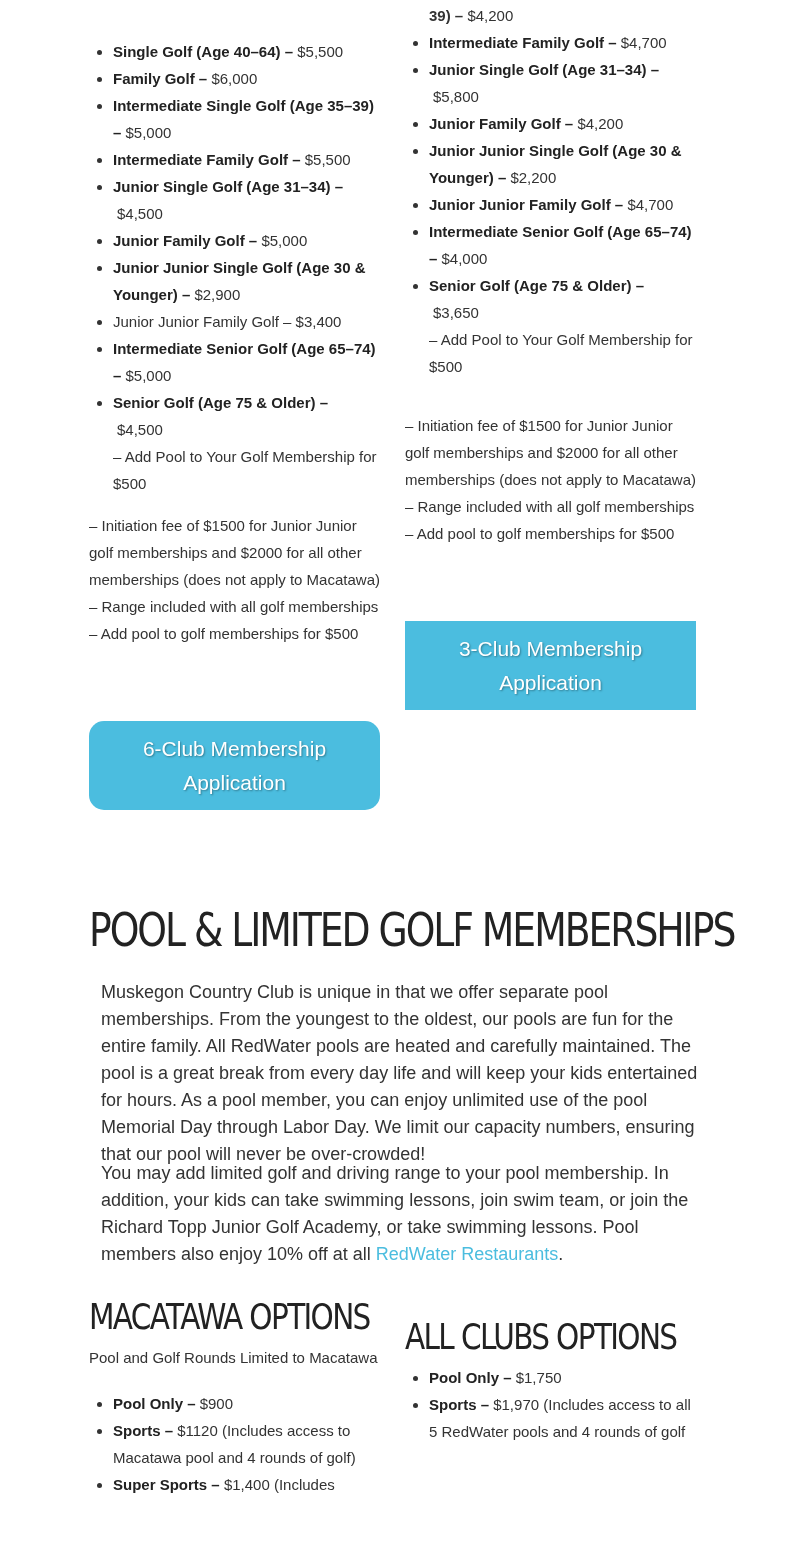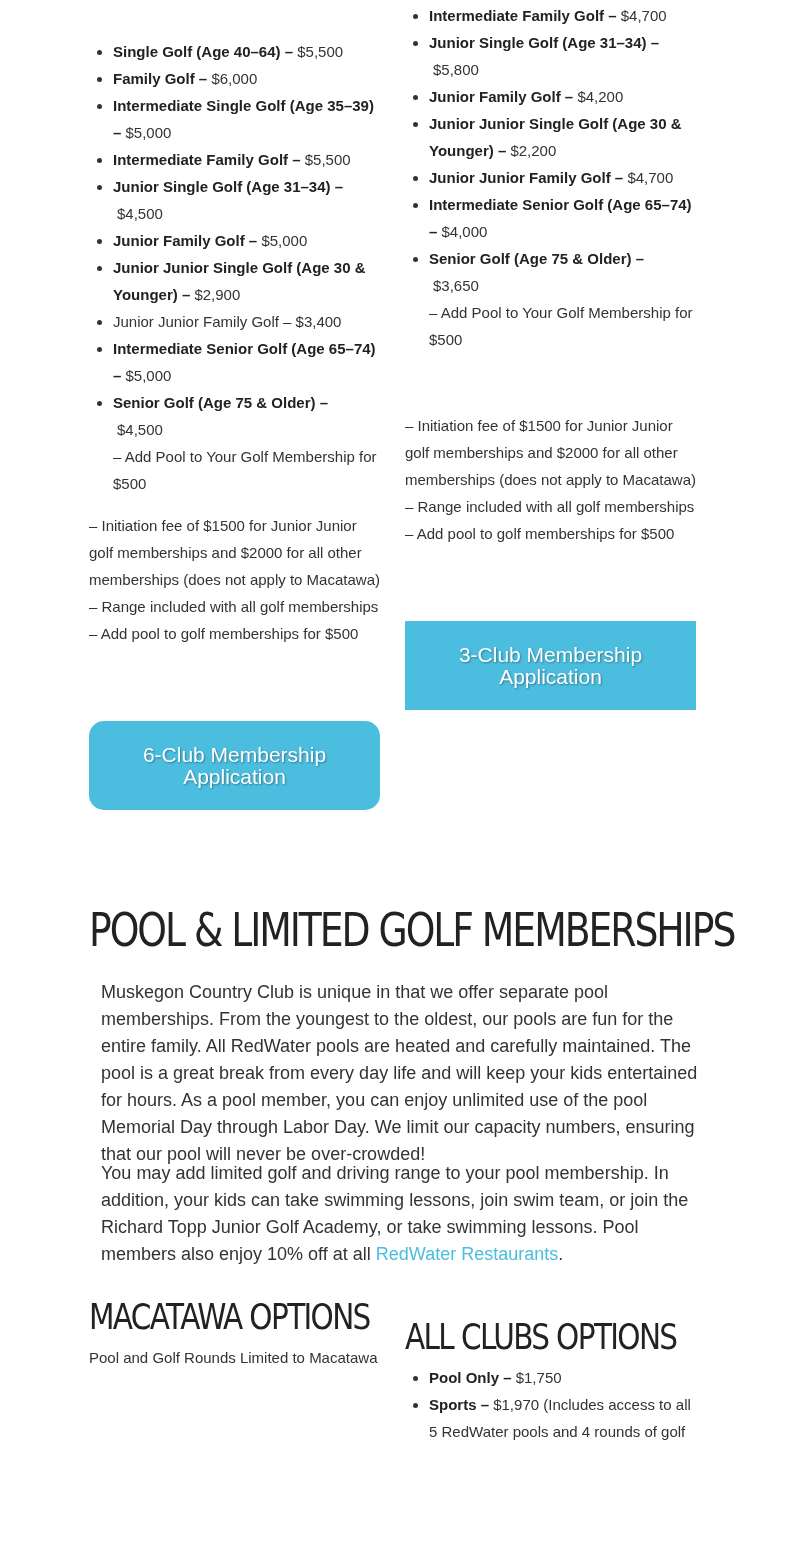--- a/index.html
+++ b/index.html
@@ -7,21 +7,21 @@
          font-family:"Liberation Sans", sans-serif; color:#333333; font-size:15px; }
   .col { position:absolute; width:292px; }
   .col-left { left:89px; }
   .col-right { left:405px; }
   ul.prices { margin:0; padding:0 0 0 24px; list-style:disc; }
   ul.prices li { line-height:27px; font-size:15px; color:#333; }
   ul.prices li b { font-weight:bold; color:#222; }
   .note { line-height:27px; font-size:15px; color:#333; margin:0; }
   .indent { padding-left:4px; }
   .btn { display:flex; align-items:center; justify-content:center; text-align:center;
-         background:#4bbddf; color:#ffffff; font-size:21px; line-height:22px; width:291px; height:89px;
+         background:#4bbddf; color:#ffffff; font-size:21px; line-height:34px; width:291px; height:89px;
          text-shadow:1px 1px 2px rgba(0,0,0,0.35); cursor:pointer; box-sizing:border-box; padding:0 30px; }
   h2.big { position:absolute; left:89px; top:903px; margin:0; font-family:"DejaVu Sans", sans-serif;
            font-weight:normal; font-size:46px; letter-spacing:-2.5px; color:#222; transform:scaleX(0.82);
            transform-origin:left top; white-space:nowrap; }
   h3.sub { margin:0; font-family:"DejaVu Sans", sans-serif; font-weight:normal; font-size:36px;
            letter-spacing:-2px; color:#222; transform:scaleX(0.82); transform-origin:left top; white-space:nowrap; height:48px; }
   .para { position:absolute; left:89px; width:606px; line-height:27px; font-size:18px; color:#333; margin:12px; }
   a.link { color:#4bbddf; text-decoration:none; }
 </style>
 </head>
@@ -42,20 +42,21 @@
   </ul>
 </div>
 <div class="col col-left" style="top:512px;">
   <p class="note">– Initiation fee of $1500 for Junior Junior golf memberships and $2000 for all other memberships (does not apply to Macatawa)</p>
   <p class="note">– Range included with all golf memberships</p>
   <p class="note">– Add pool to golf memberships for $500</p>
 </div>
 <div class="btn" style="position:absolute; left:89px; top:721px;border-radius:15px;">6-Club Membership Application</div>
 
 <div class="col col-right" style="top:2px;">
+  <div class="note" style="padding-left:24px;"><b>39) –</b> <span>$4,200</span></div>
   <ul class="prices">
     <li><b>Intermediate Family Golf –</b> <span>$4,700</span></li>
     <li><b>Junior Single Golf (Age 31–34) –</b><br><span class="indent">$5,800</span></li>
     <li><b>Junior Family Golf –</b> <span>$4,200</span></li>
     <li><b>Junior Junior Single Golf (Age 30 &amp; Younger) –</b> <span>$2,200</span></li>
     <li><b>Junior Junior Family Golf –</b> <span>$4,700</span></li>
     <li><b>Intermediate Senior Golf (Age 65–74) –</b> <span>$4,000</span></li>
     <li><b>Senior Golf (Age 75 &amp; Older) –</b><br><span class="indent">$3,650</span><br><span>– Add Pool to Your Golf Membership for $500</span></li>
   </ul>
 </div>
@@ -66,20 +67,25 @@
 </div>
 <div class="btn" style="position:absolute; left:405px; top:621px;">3-Club Membership Application</div>
 
 <h2 class="big">POOL &amp; LIMITED GOLF MEMBERSHIPS</h2>
 <p class="para" style="top:967px;">Muskegon Country Club is unique in that we offer separate pool memberships. From the youngest to the oldest, our pools are fun for the entire family. All RedWater pools are heated and carefully maintained. The pool is a great break from every day life and will keep your kids entertained for hours. As a pool member, you can enjoy unlimited use of the pool Memorial Day through Labor Day. We limit our capacity numbers, ensuring that our pool will never be over-crowded!</p>
 <p class="para" style="top:1148px;"><span>You may add limited golf and driving range to your pool membership. In addition, your kids can take swimming lessons, join swim team, or join the Richard Topp Junior Golf Academy, or take swimming lessons. Pool members also enjoy 10% off at all </span><a class="link" href="#">RedWater Restaurants</a><span>.</span></p>
 
 <div class="col col-left" style="top:1296px;">
   <h3 class="sub">MACATAWA OPTIONS</h3>
   <p class="note" style="margin-bottom:19px;">Pool and Golf Rounds Limited to Macatawa</p>
+  <ul class="prices">
+    <li><b>Pool Only –</b> <span>$900</span></li>
+    <li><b>Sports –</b> <span>$1120 (Includes access to Macatawa pool and 4 rounds of golf)</span></li>
+    <li><b>Super Sports –</b> <span>$1,400 (Includes</span></li>
+  </ul>
 </div>
 
 <div class="col col-right" style="top:1316px;">
   <h3 class="sub">ALL CLUBS OPTIONS</h3>
   <ul class="prices">
     <li><b>Pool Only –</b> <span>$1,750</span></li>
     <li><b>Sports –</b> <span>$1,970 (Includes access to all 5 RedWater pools and 4 rounds of golf</span></li>
   </ul>
 </div>
 

